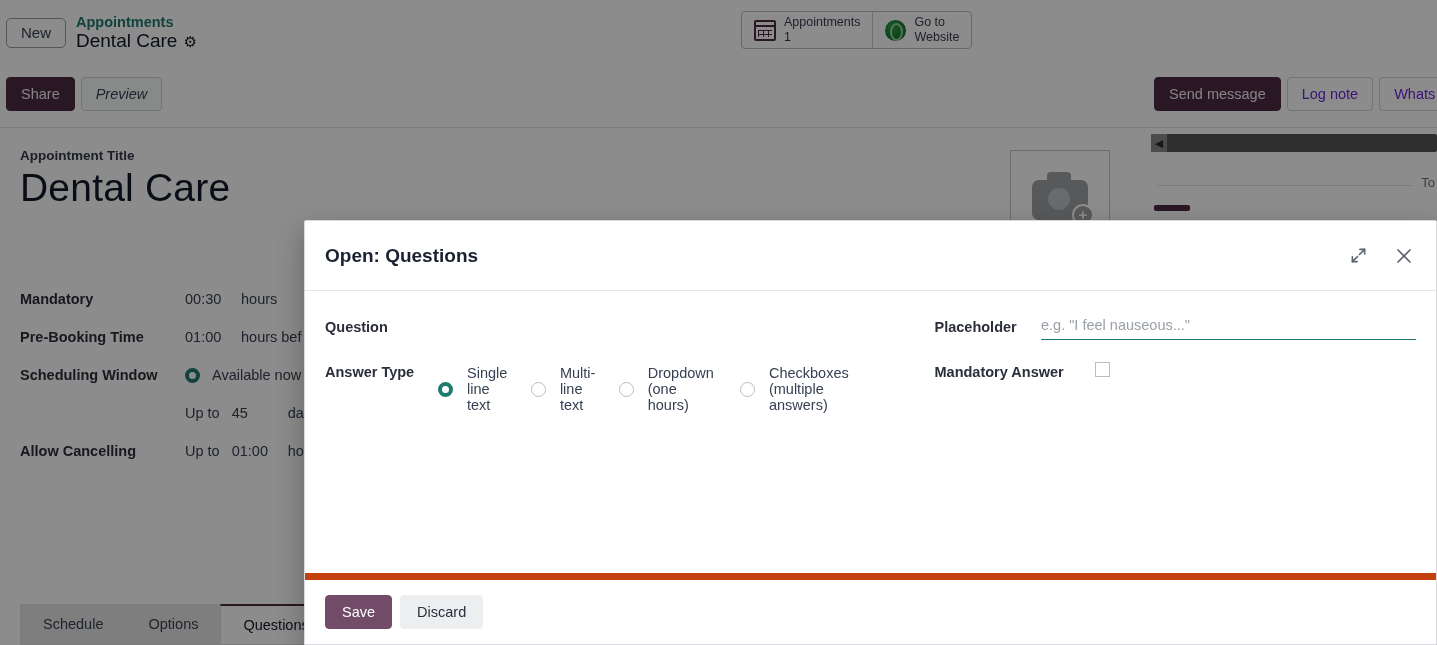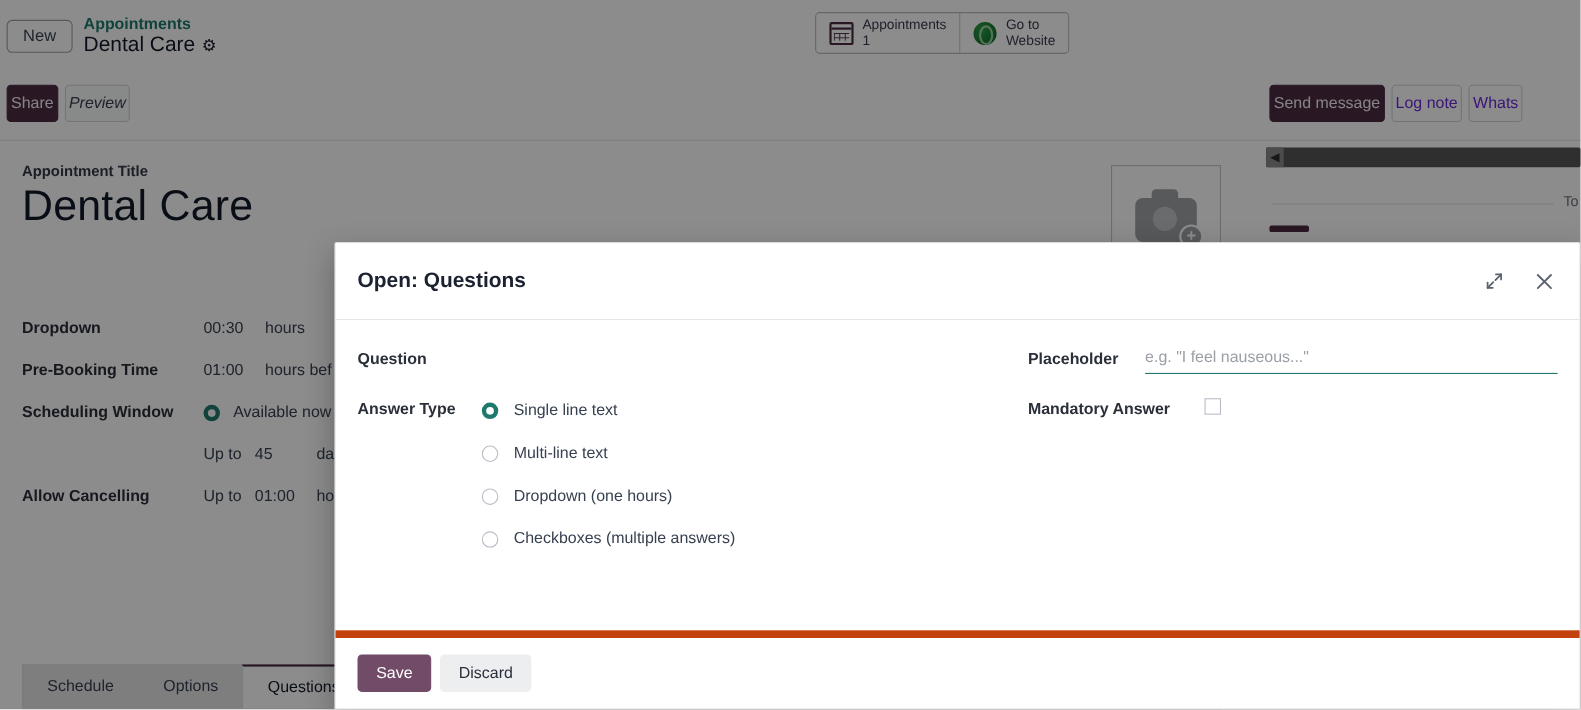--- a/index.html
+++ b/index.html
@@ -60,21 +60,21 @@
   }
 
   
   .statusbar {
     position: absolute; left: 0; top: 66px; width: 1437px; height: 62px;
     background: #ffffff; border-bottom: 1px solid #dee2e6;
   }
   .sb-left { position: absolute; left: 6px; top: 11px; display: flex; gap: 6px; }
   .sb-right { position: absolute; left: 1154px; top: 11px; display: flex; gap: 6px; }
   .btn {
-    padding: 7px 3px; font-size: 14.5px; border-radius: 4px; border: 1px solid transparent;
+    padding: 7px 14px; font-size: 14.5px; border-radius: 4px; border: 1px solid transparent;
     background: #ffffff; color: #374151; white-space: nowrap; line-height: 1.25;
   }
   .btn-primary { background: #4b2a43; color: #f3eef2; border-color: #4b2a43; }
   .btn-light { background: #f8f9fa; color: #374151; border-color: #ced4da; font-style: italic; }
   .btn-ghost { background: #ffffff; color: #6d28d9; border-color: #ced4da; }
 
   
   .sheet { position: absolute; left: 0; top: 128px; width: 1133px; bottom: 0; background: #ffffff; }
   .sheet-inner { padding: 20px; }
   .fld-label-sm { font-size: 13.5px; font-weight: 600; color: #36394a; }
@@ -158,21 +158,21 @@
 
   .modal-body { flex: 1; padding: 26px 20px 10px 20px; display: flex; }
   .col { width: 50%; }
   .col-right { padding-left: 64px; }
 
   .mrow { display: flex; align-items: flex-start; min-height: 45px; }
   .mlbl { width: 113px; font-size: 14.5px; font-weight: 700; color: #2b2f3a; padding-top: 2px; }
   .mval { flex: 1; font-size: 14.5px; color: #374151; }
   .mval-text { padding-top: 2px; color: #4b5563; }
 
-  .radio-list { display: flex; flex-direction: column; gap: 23px; padding-top: 3px; }
+  .radio-list { display: flex; flex-direction: row; gap: 23px; padding-top: 3px; }
   .radio-item { display: flex; align-items: center; gap: 14px; font-size: 14.5px; color: #374151; }
   .r-on { width: 15px; height: 15px; border-radius: 50%; border: 4px solid #1f7a6d; background: #fff; flex: none; }
   .r-off { width: 15px; height: 15px; border-radius: 50%; border: 1px solid #b9bec6; background: #fff; flex: none; }
 
   .mlbl-r { width: 160px; font-size: 14.5px; font-weight: 700; color: #2b2f3a; padding-top: 2px; }
   .ph-input {
     width: 375px; border: none; border-bottom: 1px solid #1f7a6d; background: transparent;
     font-family: "Liberation Sans", sans-serif; font-size: 14.5px; color: #111827;
     padding: 0 0 6px 0; outline: none;
   }
@@ -241,21 +241,21 @@
     </div>
 
     <div class="img-ph">
       <div class="cam">
         <span class="cam-plus">+</span>
       </div>
     </div>
 
     <div class="form-rows">
       <div class="frow">
-        <div class="lbl">Dropdown</div>
+        <div class="lbl">Mandatory</div>
         <div class="val">
           <span class="val-num">00:30</span>
           <span>hours</span>
         </div>
       </div>
       <div class="frow">
         <div class="lbl">Pre-Booking Time</div>
         <div class="val">
           <span class="val-num">01:00</span>
           <span>hours bef</span>

